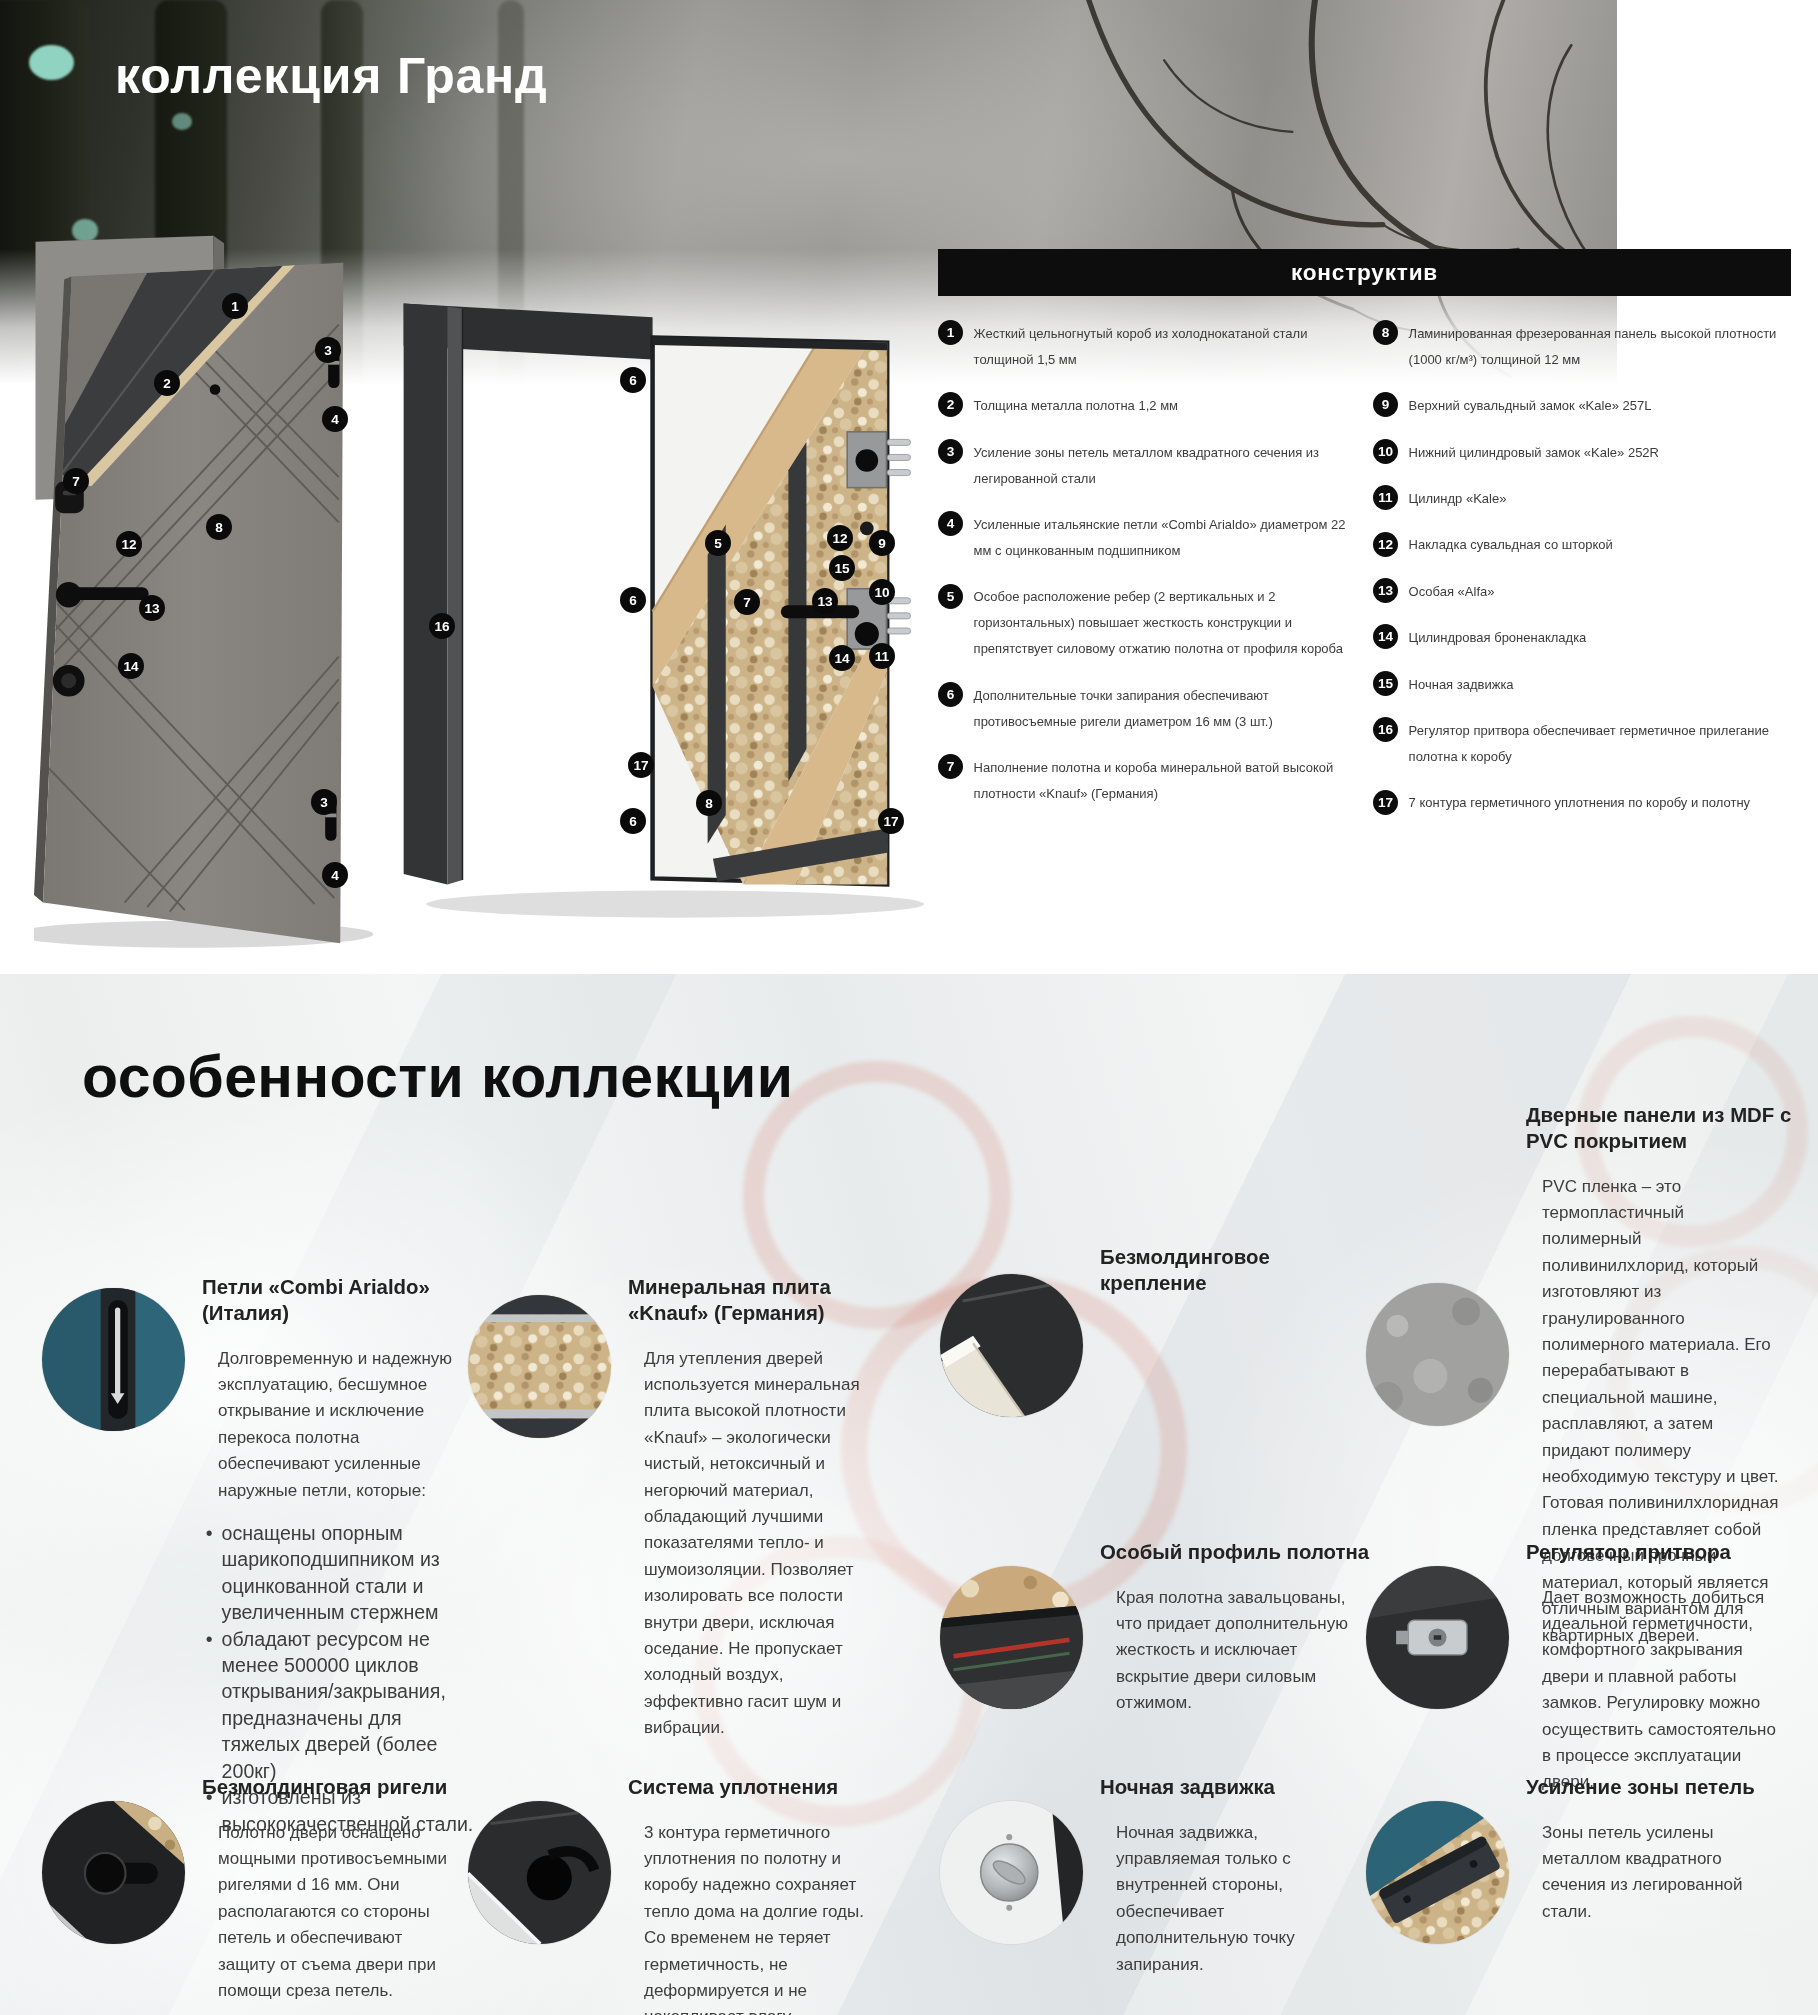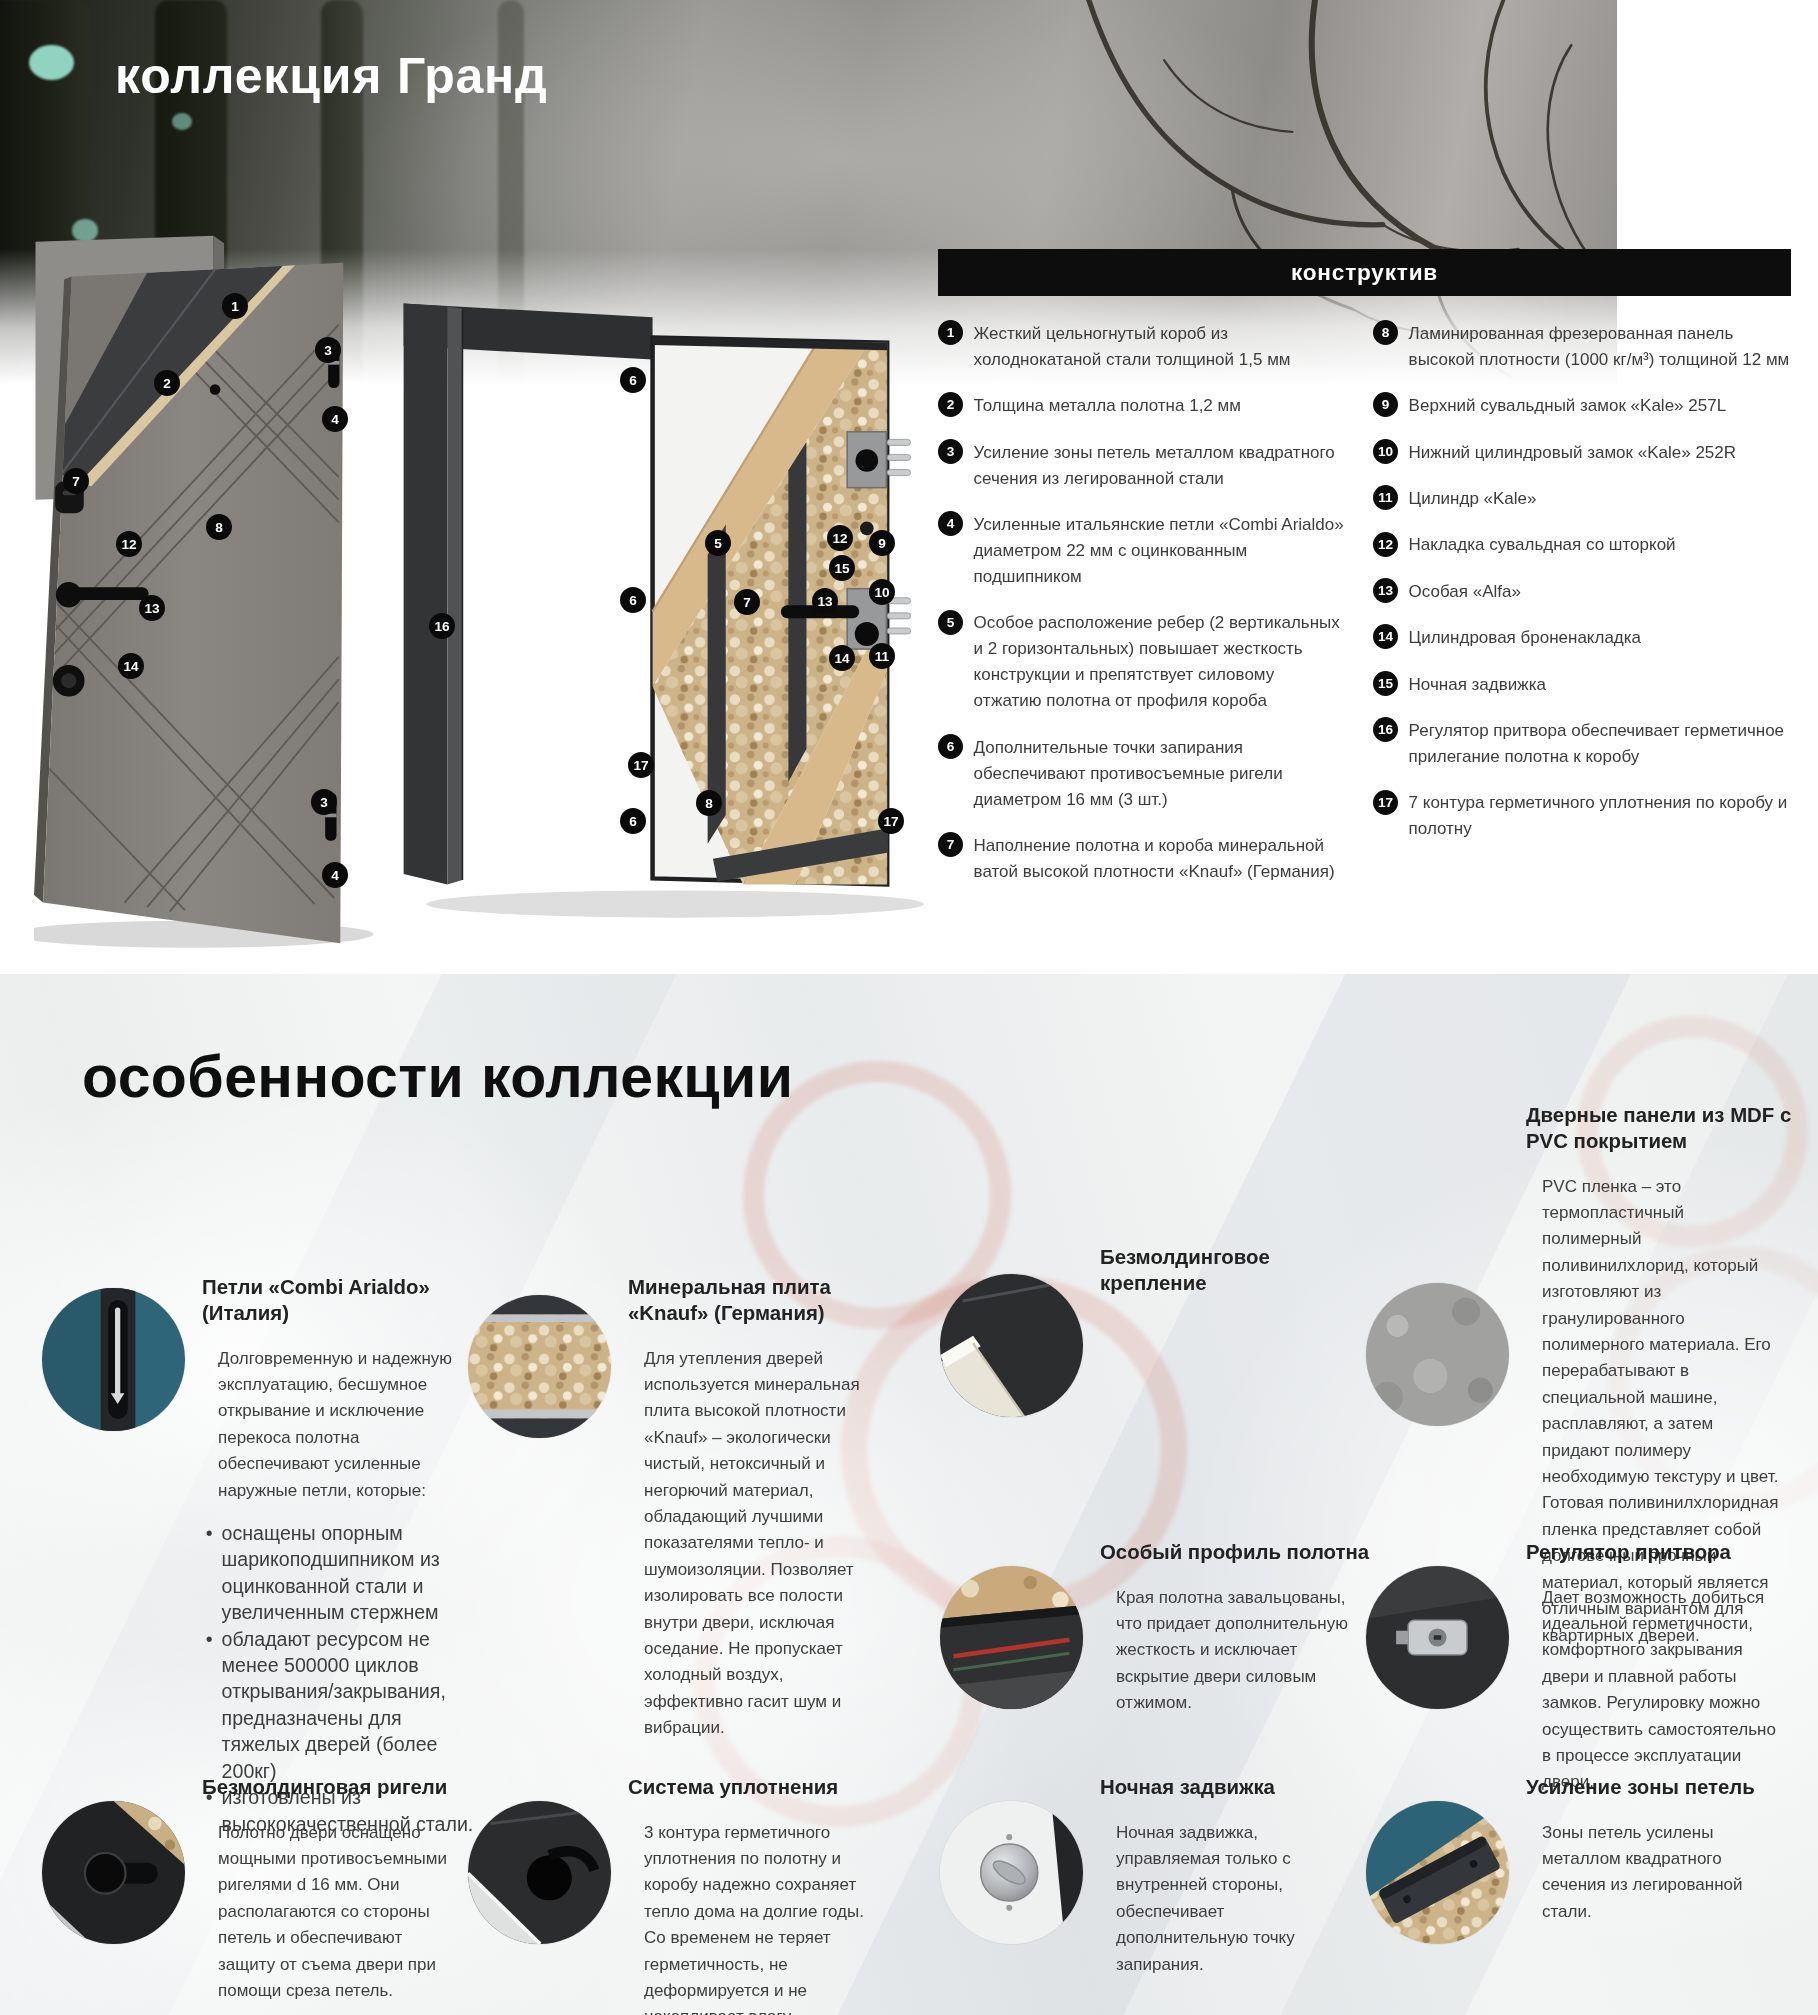--- a/index.html
+++ b/index.html
@@ -31,21 +31,21 @@
   
   .constructive{position:absolute;left:938px;top:249px;width:853px;z-index:3;}
   .c-header{height:47px;background:#0d0d0d;color:#fff;display:flex;align-items:center;justify-content:center;
     font-size:22.6px;font-weight:700;letter-spacing:0.8px;margin-bottom:24px;}
   .c-cols{display:flex;gap:27px;}
   .c-col{width:408px;}
   .c-col.right{width:418px;}
   .c-item{display:grid;grid-template-columns:25px 1fr;column-gap:10.6px;margin-bottom:19.6px;}
   .c-badge{width:25px;height:25px;border-radius:50%;background:#0c0c0c;color:#fff;font-size:13.6px;font-weight:700;
     display:flex;align-items:center;justify-content:center;}
-  .c-text{font-size:17px;line-height:26px;color:#3c3c3c;padding-top:0.8px;}
+  .c-text{font-size:13px;line-height:26px;color:#3c3c3c;padding-top:0.8px;}
 
   
   .features{position:absolute;left:0;top:974px;width:1818px;height:1041px;overflow:hidden;
     background:linear-gradient(74deg,#f6f7f7 0%,#eceeee 16%,#f4f5f5 33%,#e8ebec 52%,#f3f4f4 72%,#edefef 100%);}
   .streak{position:absolute;width:211px;height:1358px;background:rgba(170,188,196,.12);transform:rotate(26deg);top:-151px;}
   .streak.s1{left:196px;} .streak.s2{left:1102px;width:257px;background:rgba(160,180,190,.14);} .streak.s3{left:1540px;width:166px;}
   .ring{position:absolute;border-radius:50%;border:21px solid rgba(198,76,46,.15);filter:blur(2.3px);}
   .ring.r1{width:226px;height:226px;left:743px;top:87px;}
   .ring.r2{width:294px;height:294px;left:841px;top:302px;border-width:26px;}
   .ring.r3{width:249px;height:249px;left:694px;top:562px;border-color:rgba(198,76,46,.12);}

